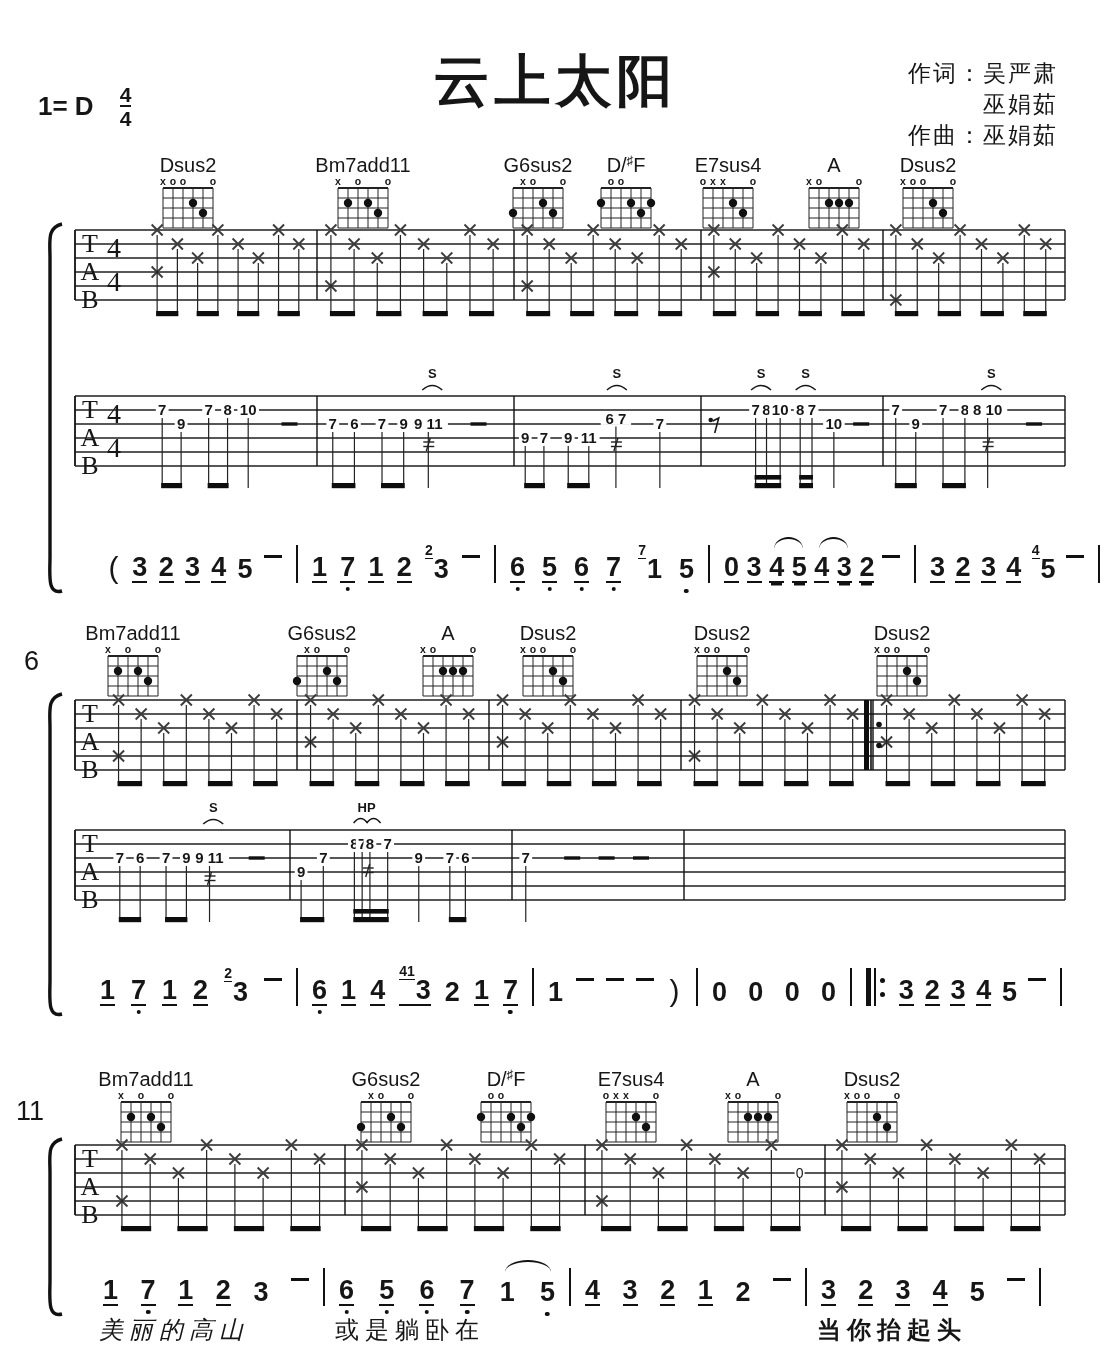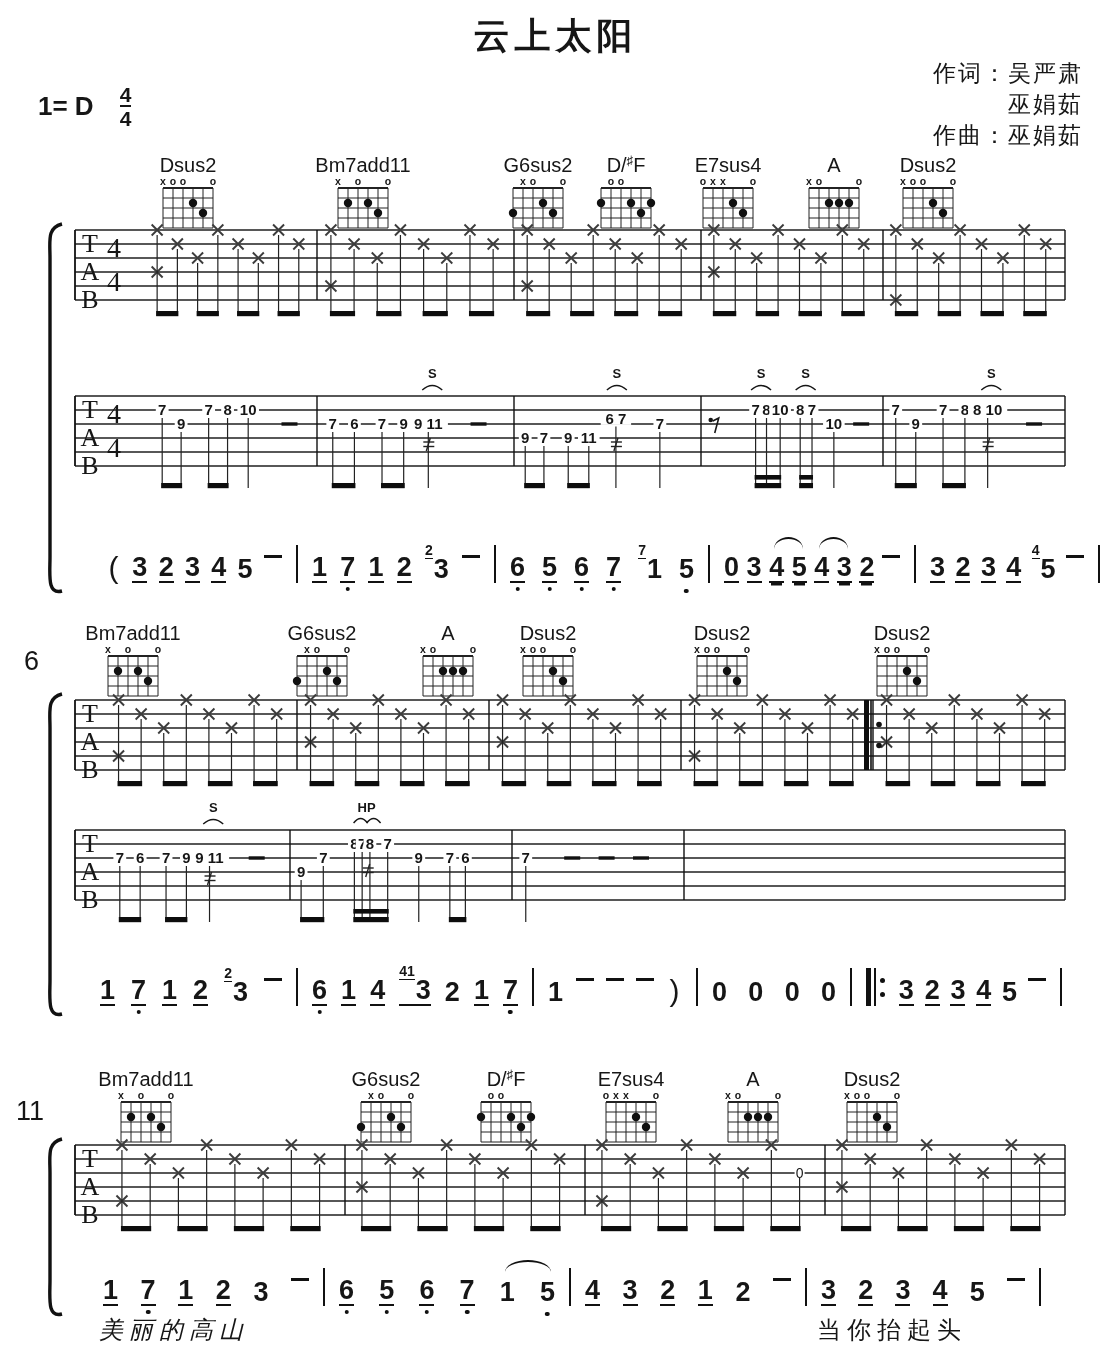--- a/index.html
+++ b/index.html
@@ -1,19 +1,19 @@
 <!DOCTYPE html>
 <html><head>
 <meta charset="utf-8">
 <style>
   html,body{margin:0;padding:0;background:#888;}
   #sheet{position:relative;width:1111px;height:1369px;background:#ffffff;overflow:hidden;
          font-family:"Liberation Sans",sans-serif;color:#161616;margin:0 auto;}
   .abs{position:absolute;}
-  .title{font-size:36px;font-weight:bold;letter-spacing:5px;}
+  .title{font-size:56px;font-weight:bold;letter-spacing:5px;margin-top:32px;}
   .credits{font-size:23px;line-height:31px;text-align:right;letter-spacing:2px;}
   .keysig{font-size:26px;font-weight:bold;display:flex;align-items:center;gap:26px;}
   .frac{display:inline-flex;flex-direction:column;align-items:center;line-height:1;font-size:21px;font-weight:bold;}
   .frac .fb{border-top:2px solid #161616;padding-top:1px;}
   .mnum{font-size:27px;}
   
   .jline{position:absolute;display:flex;align-items:flex-start;}
   .jmwrap{display:flex;flex-direction:column;flex:none;}
   .jm{position:relative;display:flex;justify-content:space-between;align-items:flex-end;height:40px;padding:0 8px;}
   .tok{position:relative;display:inline-block;font-size:27px;font-weight:600;line-height:1.05;text-align:center;min-width:15px;}
@@ -1071,21 +1071,21 @@
         <rect x="840.9411764705883" y="1226" width="30.23529411764696" height="5.2" fill="#0d0d0d"></rect>
         <rect x="897.4117647058823" y="1226" width="30.235294117647072" height="5.2" fill="#0d0d0d"></rect>
         <rect x="953.8823529411765" y="1226" width="30.235294117647072" height="5.2" fill="#0d0d0d"></rect>
         <rect x="1010.3529411764706" y="1226" width="30.23529411764696" height="5.2" fill="#0d0d0d"></rect>
         <path d="M 62 1139 C 47 1143 50 1155 50 1173 L 50 1280 C 50 1298 47 1318 62 1314" stroke="#111" stroke-width="3.4" fill="none"></path>
       </g>
     </svg>
 
   <div class="abs title" style="left:0;right:0;top:12px;text-align:center;">云上太阳</div>
 
-  <div class="abs credits" style="right:28px;top:58px;">
+  <div class="abs credits" style="right:53px;top:58px;">
     <div>作词：吴严肃</div>
     <div>巫娟茹</div>
     <div>作曲：巫娟茹</div>
   </div>
 
   <div class="abs keysig" style="left:38px;top:84px;">
     <span>1= D</span>
     <span class="frac">
       <span class="ft">4</span>
       <span class="fb">4</span>
@@ -1237,20 +1237,21 @@
         <div class="jmwrap" style="width: 232px;">
           <div class="jm">
             <span class="tok u1 db">6</span>
             <span class="tok u1 db">5</span>
             <span class="tok u1 db">6</span>
             <span class="tok u1 db">7</span>
             <span class="tok">1</span>
             <span class="tok db">5</span>
             <div class="arc" style="left: 173.5px; width: 46px; top: -6px;"></div>
           </div>
+          <div class="lyr" style="padding-left: 4px;">或是躺卧在</div>
         </div>
         <div class="jbar"></div>
         <div class="jmwrap" style="width: 222px;">
           <div class="jm">
             <span class="tok u1">4</span>
             <span class="tok u1">3</span>
             <span class="tok u1">2</span>
             <span class="tok u1">1</span>
             <span class="tok">2</span>
             <span class="dashel"></span>
@@ -1259,18 +1260,18 @@
         <div class="jbar"></div>
         <div class="jmwrap" style="width: 220px;">
           <div class="jm">
             <span class="tok u1">3</span>
             <span class="tok u1">2</span>
             <span class="tok u1">3</span>
             <span class="tok u1">4</span>
             <span class="tok">5</span>
             <span class="dashel"></span>
           </div>
-          <div class="lyr" style="padding-left: 4px;">当你抬起头</div>
+          <div class="lyr" style="padding-left: 4px; font-weight: bold;">当你抬起头</div>
         </div>
         <div class="jbar"></div>
       </div>
     </div>
 </div>
 
 </body></html>

